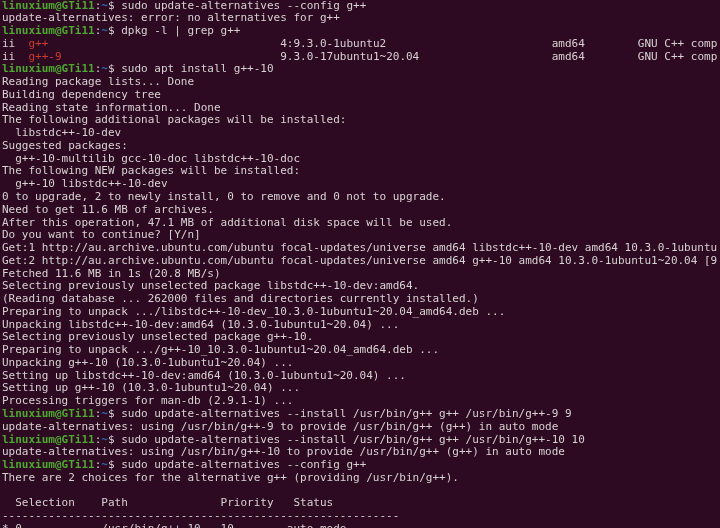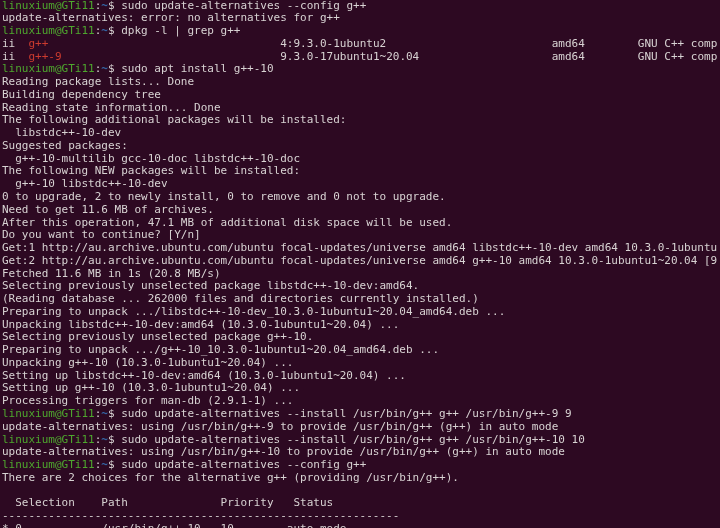--- a/index.html
+++ b/index.html
@@ -25,21 +25,21 @@
     position: absolute;
     left: 2px;
     top: -0.5px;
     width: 716px;
   }
   .line {
     height: 12.78px;
     white-space: pre;
     overflow: hidden;
   }
-  .c-green  { color: #4ea72e; font-weight: normal; margin-top: 16px; }
+  .c-green  { color: #4ea72e; font-weight: bold; margin-top: 16px; }
   .c-blue   { color: #3465a4; font-weight: bold; }
   .c-white  { color: #d8d3d3; }
   .c-red    { color: #cc3b2f; }
 </style>
 </head>
 <body>
 
 <div id="terminal">
   <div id="screen"><div class="line"><span class="c-green">linuxium@GTi11</span><span class="c-white">:</span><span class="c-blue">~</span><span class="c-white">$ </span><span class="c-white">sudo update-alternatives --config g++</span></div><div class="line"><span class="c-white">update-alternatives: error: no alternatives for g++</span></div><div class="line"><span class="c-green">linuxium@GTi11</span><span class="c-white">:</span><span class="c-blue">~</span><span class="c-white">$ </span><span class="c-white">dpkg -l | grep g++</span></div><div class="line"><span class="c-white">ii  </span><span class="c-red">g++</span><span class="c-white">                                   4:9.3.0-1ubuntu2                         amd64        GNU C++ compiler</span></div><div class="line"><span class="c-white">ii  </span><span class="c-red">g++-9</span><span class="c-white">                                 9.3.0-17ubuntu1~20.04                    amd64        GNU C++ compiler</span></div><div class="line"><span class="c-green">linuxium@GTi11</span><span class="c-white">:</span><span class="c-blue">~</span><span class="c-white">$ </span><span class="c-white">sudo apt install g++-10</span></div><div class="line"><span class="c-white">Reading package lists... Done</span></div><div class="line"><span class="c-white">Building dependency tree</span></div><div class="line"><span class="c-white">Reading state information... Done</span></div><div class="line"><span class="c-white">The following additional packages will be installed:</span></div><div class="line"><span class="c-white">  libstdc++-10-dev</span></div><div class="line"><span class="c-white">Suggested packages:</span></div><div class="line"><span class="c-white">  g++-10-multilib gcc-10-doc libstdc++-10-doc</span></div><div class="line"><span class="c-white">The following NEW packages will be installed:</span></div><div class="line"><span class="c-white">  g++-10 libstdc++-10-dev</span></div><div class="line"><span class="c-white">0 to upgrade, 2 to newly install, 0 to remove and 0 not to upgrade.</span></div><div class="line"><span class="c-white">Need to get 11.6 MB of archives.</span></div><div class="line"><span class="c-white">After this operation, 47.1 MB of additional disk space will be used.</span></div><div class="line"><span class="c-white">Do you want to continue? [Y/n]</span></div><div class="line"><span class="c-white">Get:1 http://au.archive.ubuntu.com/ubuntu focal-updates/universe amd64 libstdc++-10-dev amd64 10.3.0-1ubuntu1~20.04 [1,759 kB]</span></div><div class="line"><span class="c-white">Get:2 http://au.archive.ubuntu.com/ubuntu focal-updates/universe amd64 g++-10 amd64 10.3.0-1ubuntu1~20.04 [9,803 kB]</span></div><div class="line"><span class="c-white">Fetched 11.6 MB in 1s (20.8 MB/s)</span></div><div class="line"><span class="c-white">Selecting previously unselected package libstdc++-10-dev:amd64.</span></div><div class="line"><span class="c-white">(Reading database ... 262000 files and directories currently installed.)</span></div><div class="line"><span class="c-white">Preparing to unpack .../libstdc++-10-dev_10.3.0-1ubuntu1~20.04_amd64.deb ...</span></div><div class="line"><span class="c-white">Unpacking libstdc++-10-dev:amd64 (10.3.0-1ubuntu1~20.04) ...</span></div><div class="line"><span class="c-white">Selecting previously unselected package g++-10.</span></div><div class="line"><span class="c-white">Preparing to unpack .../g++-10_10.3.0-1ubuntu1~20.04_amd64.deb ...</span></div><div class="line"><span class="c-white">Unpacking g++-10 (10.3.0-1ubuntu1~20.04) ...</span></div><div class="line"><span class="c-white">Setting up libstdc++-10-dev:amd64 (10.3.0-1ubuntu1~20.04) ...</span></div><div class="line"><span class="c-white">Setting up g++-10 (10.3.0-1ubuntu1~20.04) ...</span></div><div class="line"><span class="c-white">Processing triggers for man-db (2.9.1-1) ...</span></div><div class="line"><span class="c-green">linuxium@GTi11</span><span class="c-white">:</span><span class="c-blue">~</span><span class="c-white">$ </span><span class="c-white">sudo update-alternatives --install /usr/bin/g++ g++ /usr/bin/g++-9 9</span></div><div class="line"><span class="c-white">update-alternatives: using /usr/bin/g++-9 to provide /usr/bin/g++ (g++) in auto mode</span></div><div class="line"><span class="c-green">linuxium@GTi11</span><span class="c-white">:</span><span class="c-blue">~</span><span class="c-white">$ </span><span class="c-white">sudo update-alternatives --install /usr/bin/g++ g++ /usr/bin/g++-10 10</span></div><div class="line"><span class="c-white">update-alternatives: using /usr/bin/g++-10 to provide /usr/bin/g++ (g++) in auto mode</span></div><div class="line"><span class="c-green">linuxium@GTi11</span><span class="c-white">:</span><span class="c-blue">~</span><span class="c-white">$ </span><span class="c-white">sudo update-alternatives --config g++</span></div><div class="line"><span class="c-white">There are 2 choices for the alternative g++ (providing /usr/bin/g++).</span></div><div class="line"><span class="c-white">&nbsp;</span></div><div class="line"><span class="c-white">  Selection    Path              Priority   Status</span></div><div class="line"><span class="c-white">------------------------------------------------------------</span></div><div class="line"><span class="c-white">* 0            /usr/bin/g++-10   10        auto mode</span></div></div>
 </div>

